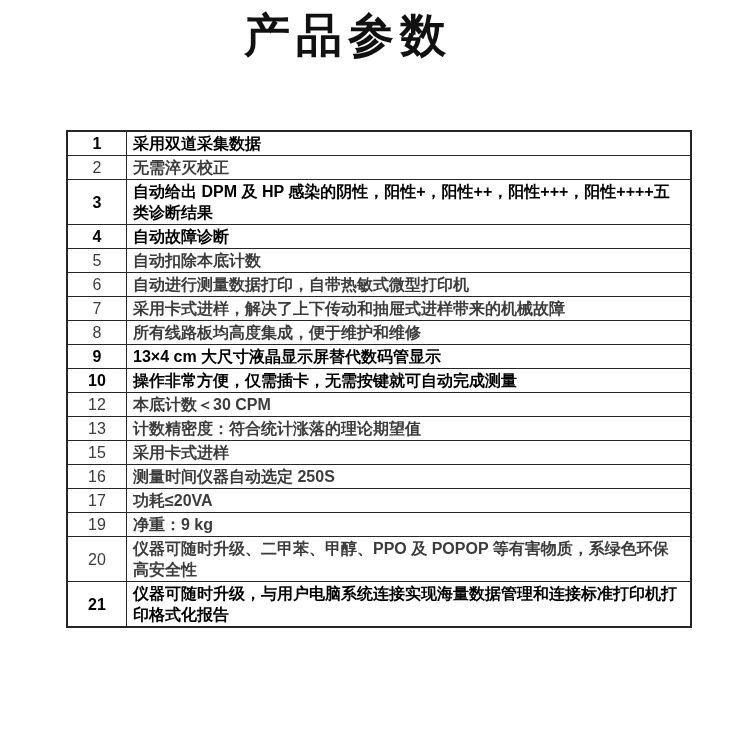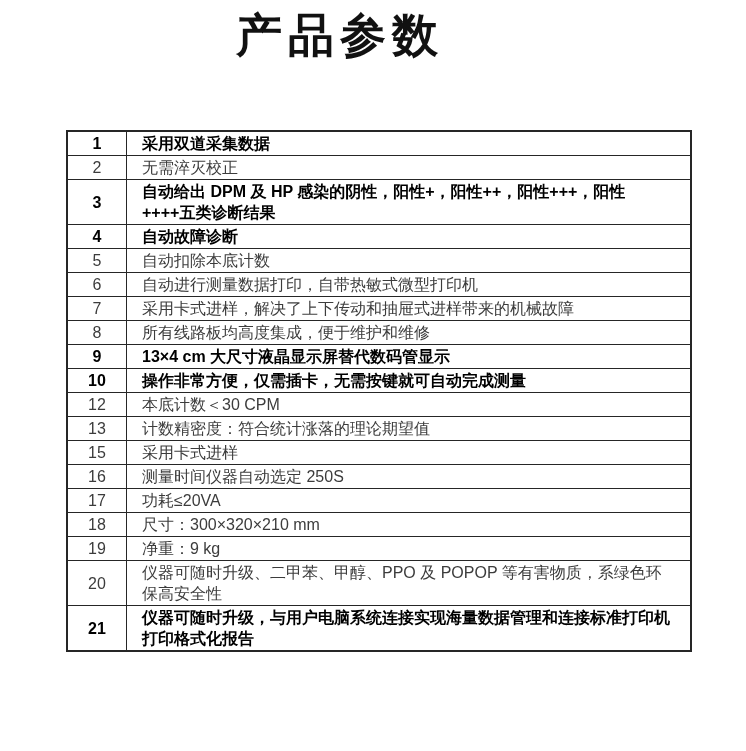--- a/index.html
+++ b/index.html
@@ -11,21 +11,21 @@
     height: 751px;
     background: #ffffff;
     position: relative;
     overflow: hidden;
     font-family: "Liberation Sans", "DejaVu Sans", sans-serif;
     -webkit-font-smoothing: antialiased;
   }
   .page-title {
     position: absolute;
     top: 6px;
-    left: 0;
+    left: 8px;
     width: 680px;
     text-align: center;
     font-size: 46px;
     font-weight: 700;
     letter-spacing: 6px;
     color: #111111;
     line-height: 58px;
   }
   .spec-table {
     position: absolute;
@@ -34,38 +34,38 @@
     width: 626px;
     border-collapse: collapse;
     table-layout: fixed;
     border: 2px solid #262626;
   }
   .spec-table td {
     border: 1px solid #262626;
     font-size: 16px;
     line-height: 21px;
     vertical-align: middle;
-    padding: 1px 15px;
+    padding: 1px 6px;
     word-break: break-word;
   }
   .spec-table td.num-cell {
     width: 54px;
     text-align: center;
     padding: 1px 2px;
     color: #3c3c3c;
   }
   .spec-table tr {
     height: 23px;
   }
   .spec-table tr.bold td {
     font-weight: 700;
     color: #000000;
   }
   .spec-table tr.regular td.txt-cell {
-    font-weight: 400;
+    font-weight: 700;
     color: #3c3c3c;
   }
   .spec-table tr.bold td.num-cell {
     color: #000000;
   }
 </style>
 </head>
 <body>
 
 <div class="page-title">产品参数</div>
@@ -126,24 +126,20 @@
       </tr>
       <tr class="regular">
         <td class="num-cell">16</td>
         <td class="txt-cell">测量时间仪器自动选定 250S</td>
       </tr>
       <tr class="regular">
         <td class="num-cell">17</td>
         <td class="txt-cell">功耗≤20VA</td>
       </tr>
       <tr class="regular">
-        <td class="num-cell">18</td>
-        <td class="txt-cell">尺寸：300×320×210 mm</td>
-      </tr>
-      <tr class="regular">
         <td class="num-cell">19</td>
         <td class="txt-cell">净重：9 kg</td>
       </tr>
       <tr class="regular">
         <td class="num-cell">20</td>
         <td class="txt-cell">仪器可随时升级、二甲苯、甲醇、PPO 及 POPOP 等有害物质，系绿色环保高安全性</td>
       </tr>
       <tr class="bold">
         <td class="num-cell">21</td>
         <td class="txt-cell">仪器可随时升级，与用户电脑系统连接实现海量数据管理和连接标准打印机打印格式化报告</td>

